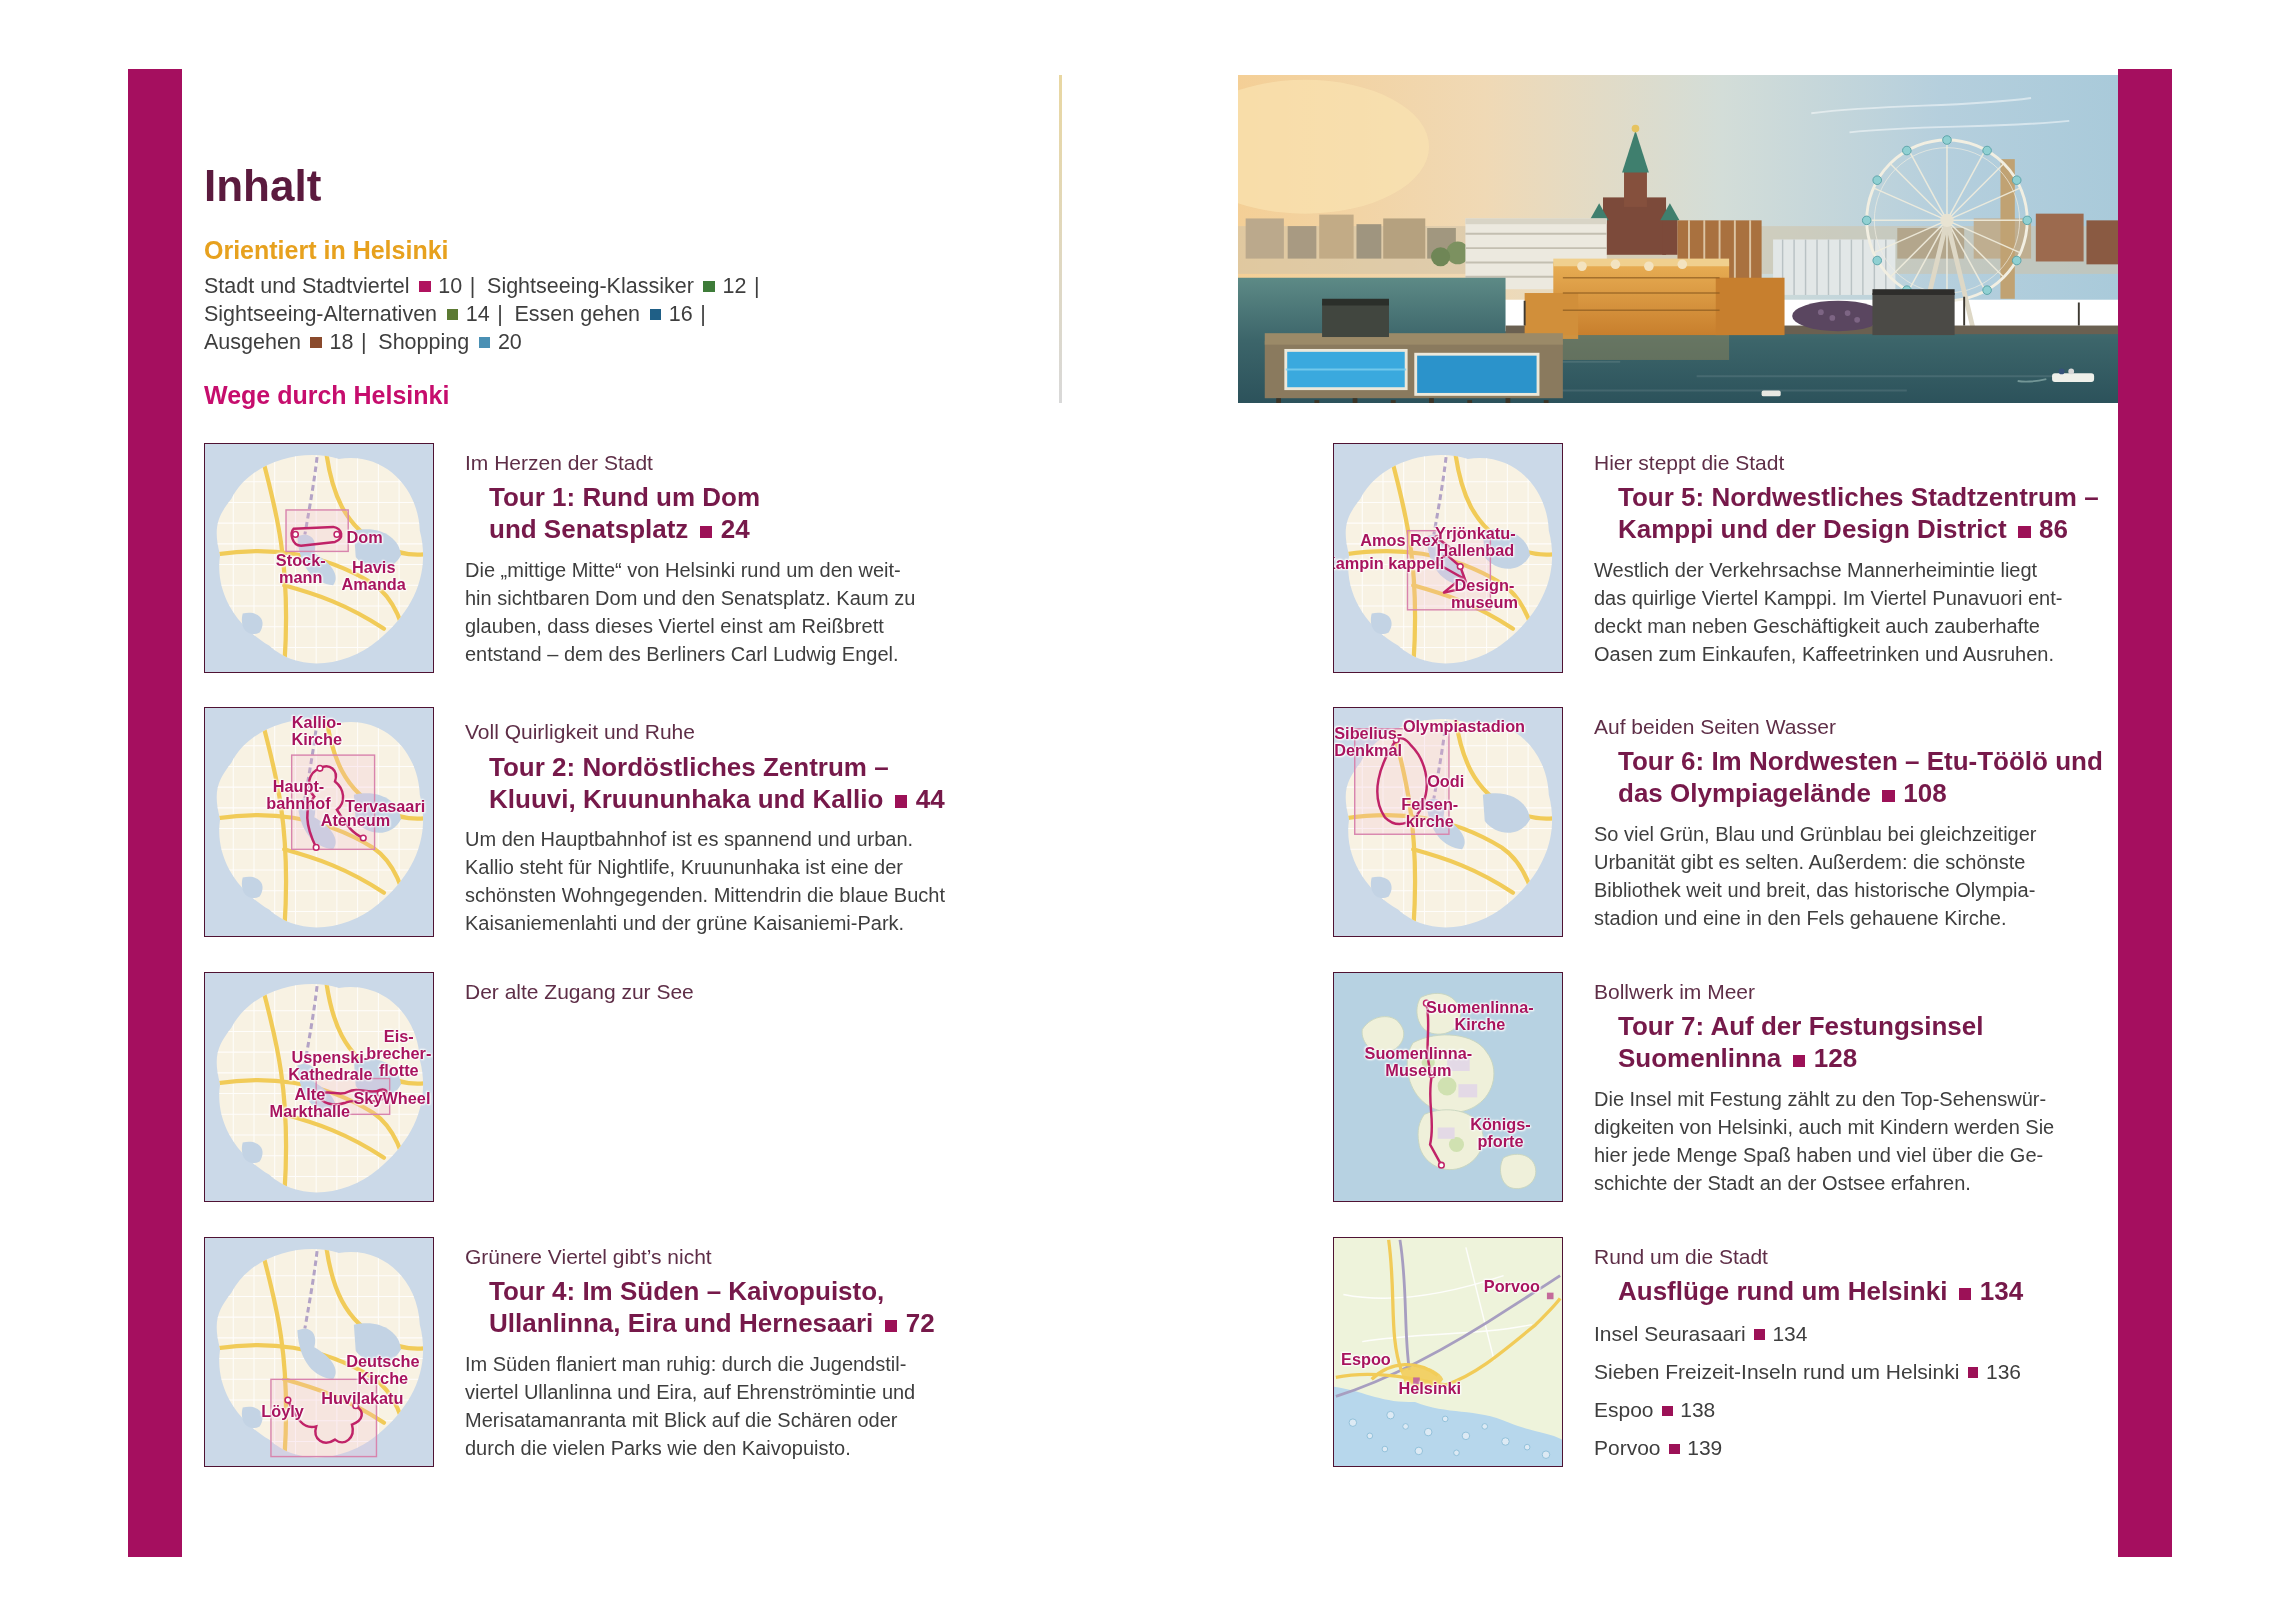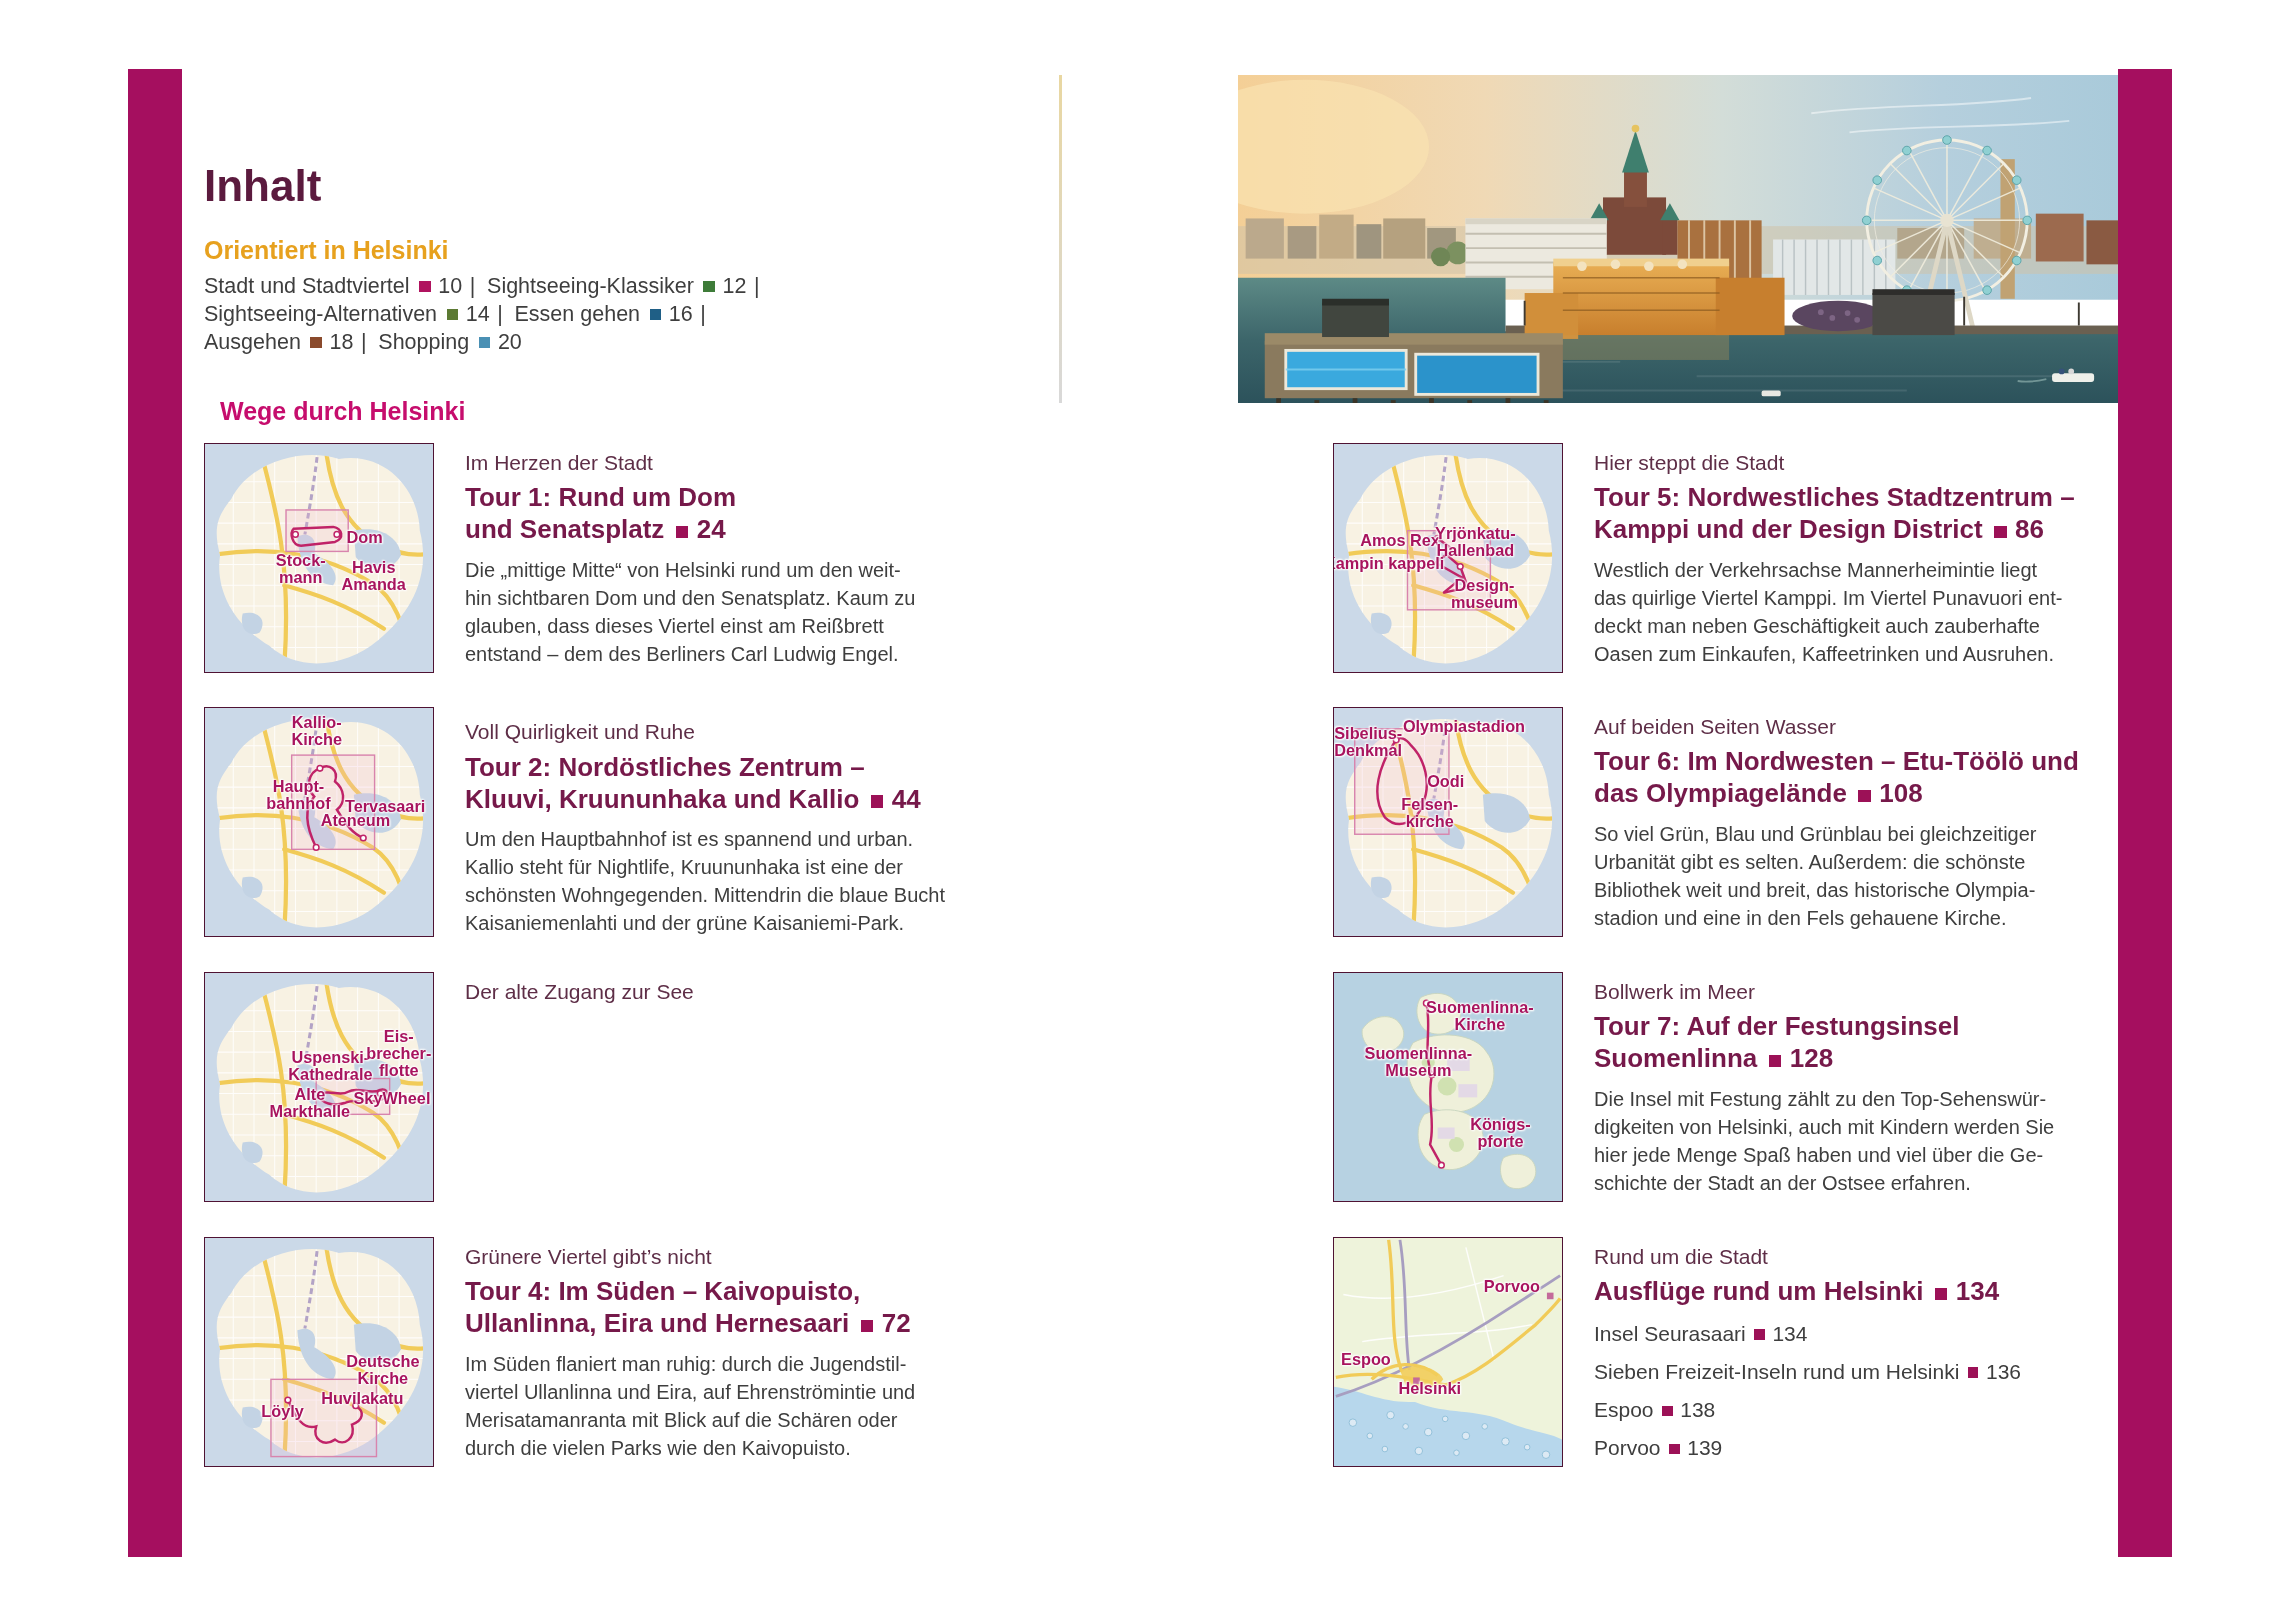--- a/index.html
+++ b/index.html
@@ -5,41 +5,41 @@
   html,body{margin:0;padding:0;background:#ffffff;}
   .page{position:relative;width:2293px;height:1594px;background:#fff;overflow:hidden;
         font-family:"Liberation Sans",sans-serif;color:#3e3e3e;}
   .accent-bar{position:absolute;top:69px;width:54px;height:1488px;background:#a50f5f;}
   .accent-bar.left{left:128px;}
   .accent-bar.right{left:2118px;}
   .fold-line{position:absolute;left:1059px;top:75px;width:2.9px;height:328px;
              background:linear-gradient(#e3cd8a,#cfcfcf);opacity:.8;}
   .page-title{position:absolute;left:204px;top:161px;margin:0;font-size:44px;font-weight:bold;color:#5b1a3e;}
   .h-orange{position:absolute;left:204px;top:236px;margin:0;font-size:25px;font-weight:bold;color:#e7a11e;}
-  .h-pink{position:absolute;left:204px;top:381px;margin:16px;font-size:25px;font-weight:bold;color:#c60d6d;}
+  .h-pink{position:absolute;left:204px;top:381px;margin:0;font-size:25px;font-weight:bold;color:#c60d6d;}
   .intro{position:absolute;left:204px;top:272px;width:612px;margin:0;font-size:21.5px;line-height:28px;color:#3e3e3e;}
   .sq{display:inline-block;width:11.5px;height:11.5px;margin:0 7.6px 0 9.6px;transform:translateY(-1px);}
   .sep{margin:0 5.7px 0 7.6px;color:#3e3e3e;}
 
   .tour-row{position:absolute;display:flex;gap:31px;align-items:flex-start;}
   .row-l1{left:204px;top:443px;}  .row-l2{left:204px;top:707px;align-items:flex-end;}
   .row-l3{left:204px;top:972px;} .row-l4{left:204px;top:1237px;}
   .row-r1{left:1333px;top:443px;} .row-r2{left:1333px;top:707px;}
   .row-r3{left:1333px;top:972px;}.row-r4{left:1333px;top:1237px;}
 
   .map-thumb{position:relative;width:228px;height:228px;border:1.9px solid #4f1333;
              overflow:hidden;flex:0 0 auto;background:#cbd9e8;}
   .map-thumb svg{display:block;width:100%;height:100%;}
   .mlabel{position:absolute;transform:translate(-50%,-50%);font-weight:bold;font-size:16.3px;
           line-height:1.04;color:#a8145e;white-space:pre-line;text-align:center;
           text-shadow:0 0 1.9px #fff,0 0 2.9px #fff,1px 1px 1.9px #fff,-1px -1px 1.9px #fff;}
 
   .tour-text{padding-top:7.6px;}
   .kicker{font-size:21px;color:#5e2e47;}
-  .t-title{margin-top:6.7px;font-size:26px;font-weight:bold;color:#76194a;line-height:32px;white-space:nowrap;}
+  .t-title{margin-top:6.7px;font-size:26px;font-weight:bold;color:#76194a;line-height:32px;white-space:nowrap;margin-left:24px;}
   .sq2{display:inline-block;width:12.4px;height:12.4px;background:#9c1157;margin:0 8.6px 0 11.5px;}
   .t-page{font-weight:bold;color:#76194a;}
   .t-body{margin-top:10.5px;font-size:20px;line-height:28px;color:#3e3e3e;white-space:pre;}
 
   .exc-item{font-size:21px;color:#3e3e3e;margin-top:14.3px;white-space:nowrap;}
   .exc-item .sq{width:10.5px;height:10.5px;background:#9c1157;margin:0 7.6px 0 8.6px;}
 
   .photo{position:absolute;left:1238px;top:75px;width:880px;height:328px;overflow:hidden;}
   .photo svg{display:block;width:100%;height:100%;}
 </style>

